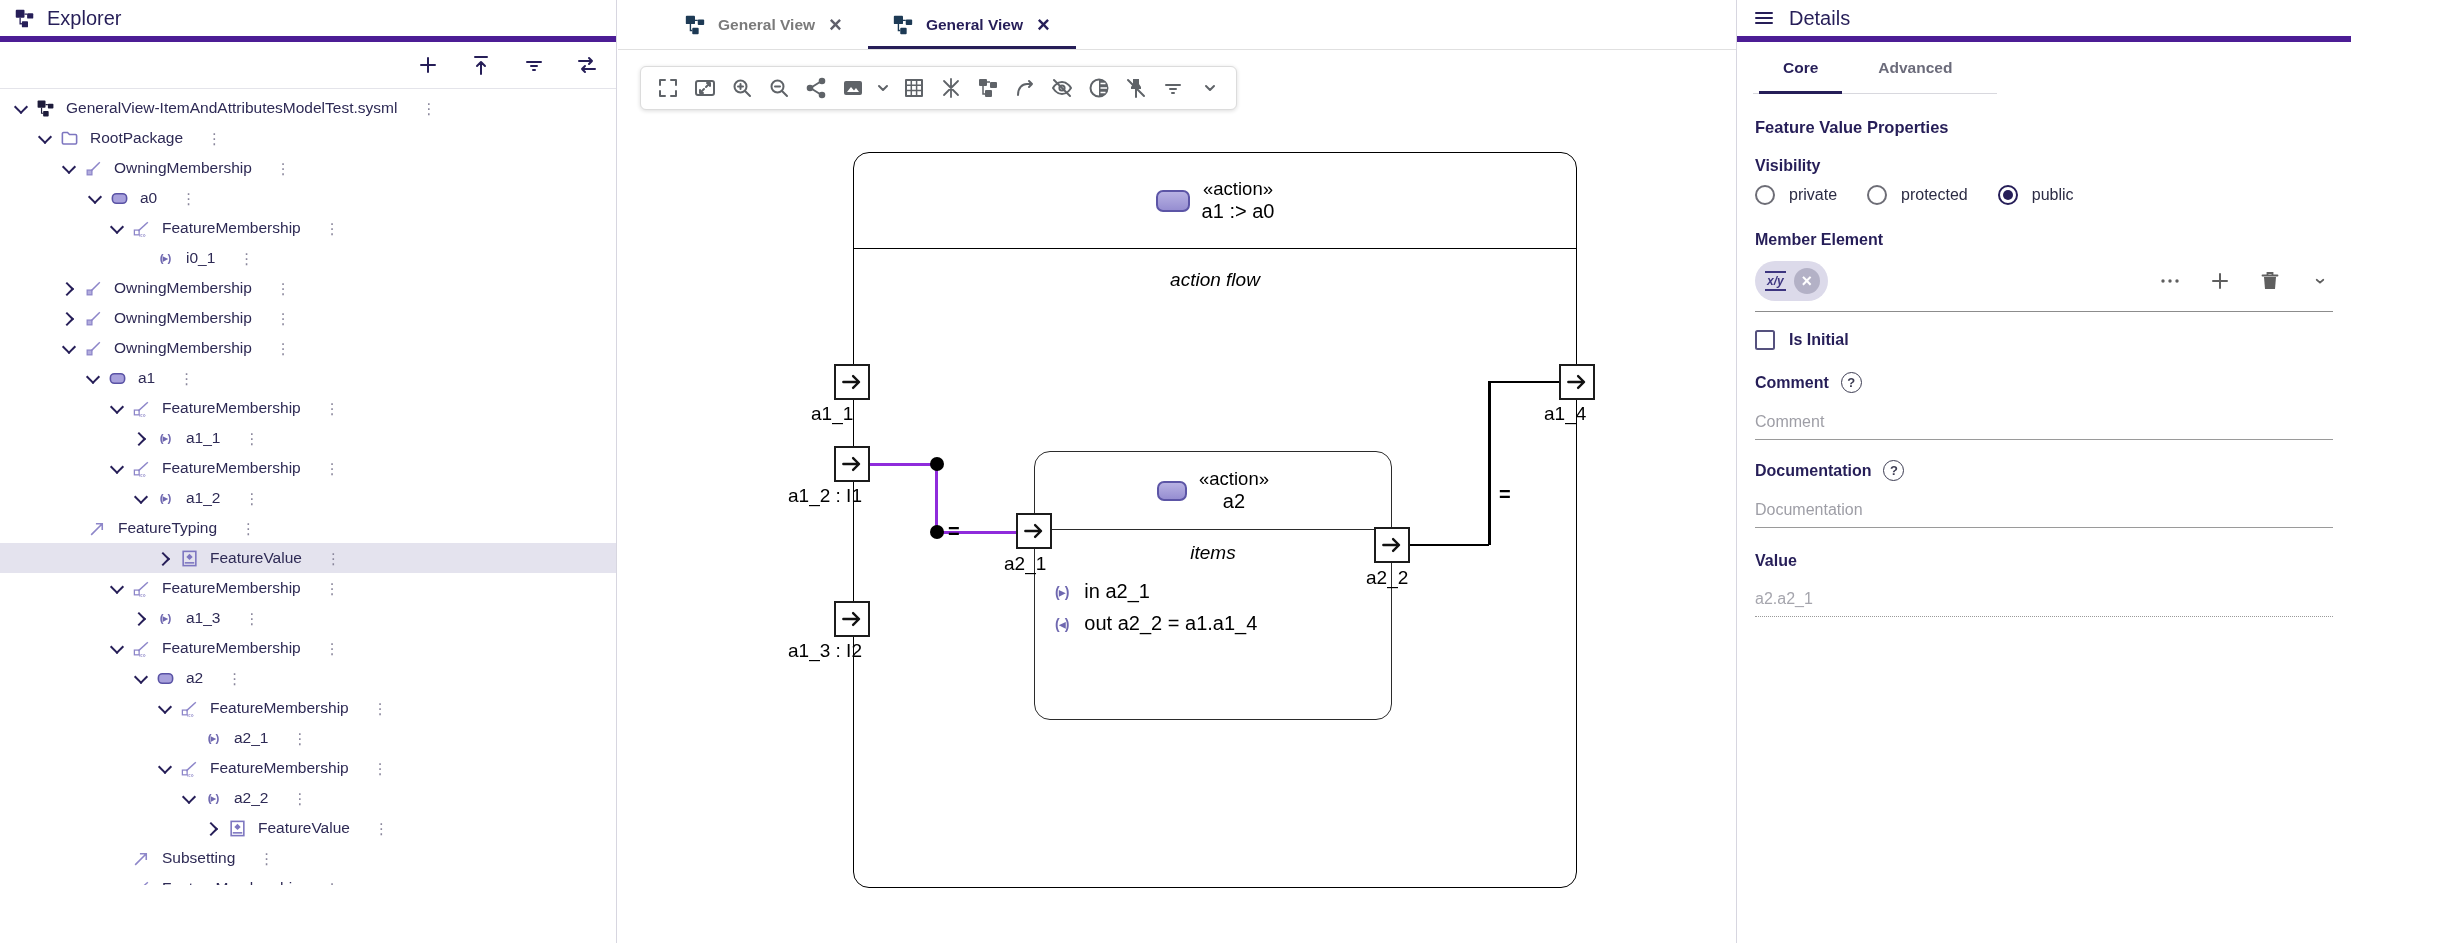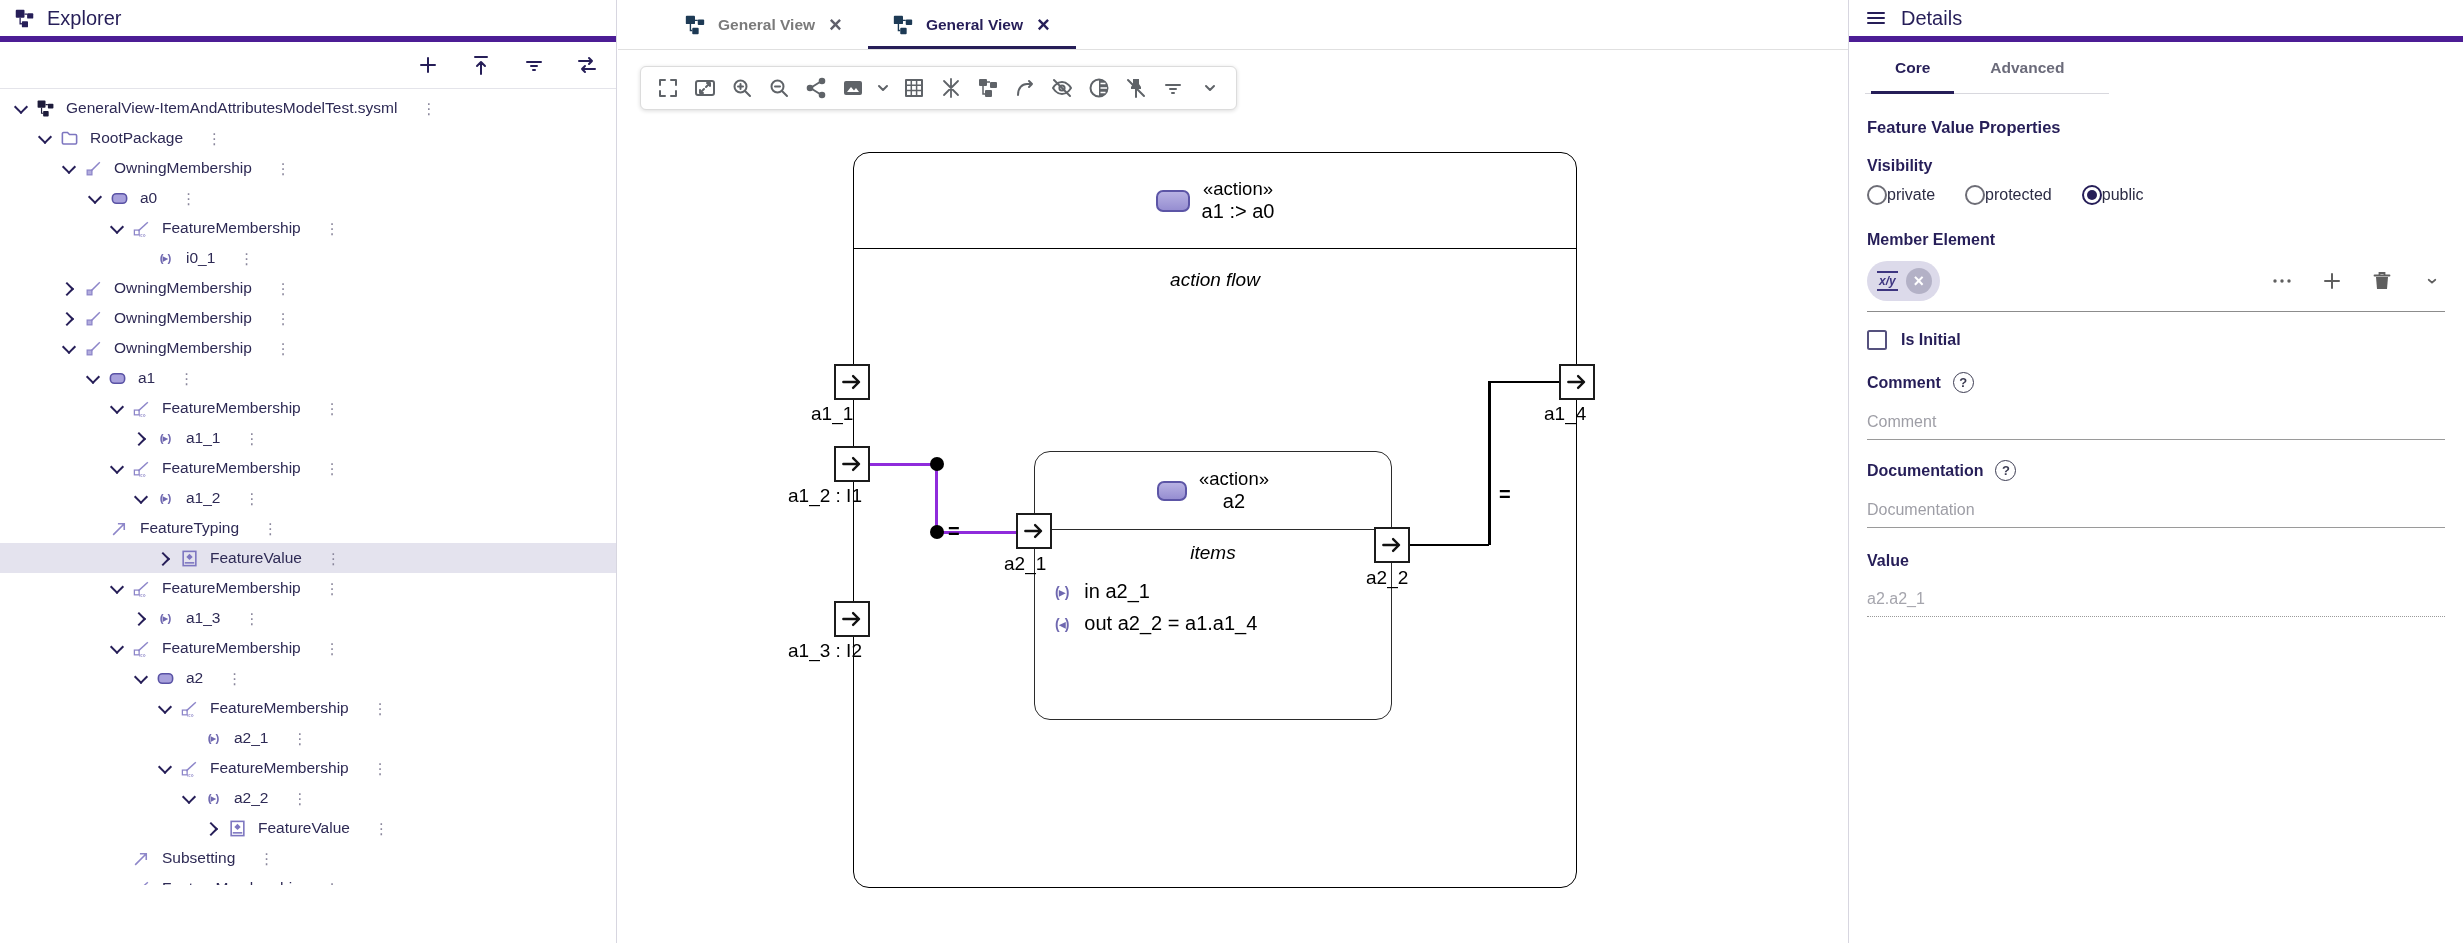--- a/index.html
+++ b/index.html
@@ -4,21 +4,21 @@
 <style>
   * { margin:0; padding:0; box-sizing:border-box; }
   html,body { width:2463px; height:943px; background:#fff;
     font-family:"Liberation Sans","DejaVu Sans",sans-serif; color:#2a2750; overflow:hidden; }
   .app { position:relative; width:2463px; height:943px; background:#fff; }
 
   
   .explorer { position:absolute; left:0; top:0; width:617px; height:943px; background:#fff;
     border-right:1px solid #d7d6e0; }
   .editor { position:absolute; left:618px; top:0; width:1230px; height:943px; background:#fff; }
-  .details { position:absolute; left:1848px; top:0; width:615px; height:943px; background:#fff;
+  .details { position:absolute; left:1736px; top:0; width:615px; height:943px; background:#fff;
     border-left:1px solid #d7d6e0; }
 
   .panel-header { display:flex; align-items:center; height:42px; padding:0 14px; gap:12px;
     border-bottom:6px solid #4c1d95; color:#261E58; font-size:20px; font-weight:500; }
   .panel-header svg, .panel-header .micon { flex:0 0 auto; }
 
   
   .explorer-toolbar { display:flex; align-items:center; justify-content:flex-end; height:47px;
     padding-right:16px; gap:27px; border-bottom:1px solid #e4e4ea; }
   .tbtn { width:26px; height:26px; display:flex; align-items:center; justify-content:center;
@@ -97,21 +97,21 @@
   .dtab { position:relative; flex:0 0 auto; padding:0 30px; display:flex; align-items:center;
     font-size:15.5px; font-weight:700; color:#6b6b7a; cursor:pointer; }
   .dtab.active { color:#261E58; }
   .dtab.active::after { content:""; position:absolute; left:6px; right:6px; bottom:-1px; height:3px;
     background:#261E58; }
   .dcontent { padding:0 18px; }
   .sect-title { margin-top:24px; font-size:16.5px; font-weight:700; color:#261E58; }
   .flabel { margin-top:20px; font-size:16px; font-weight:700; color:#261E58;
     display:flex; align-items:center; gap:12px; }
   .radio-row { display:flex; align-items:center; gap:30px; margin-top:10px; }
-  .radio { display:flex; align-items:center; gap:0; font-size:16px; color:#2c2c44; cursor:pointer; }
+  .radio { display:flex; align-items:center; gap:14px; font-size:16px; color:#2c2c44; cursor:pointer; }
   .rcirc { width:20px; height:20px; border-radius:50%; border:2px solid #6d6d76; position:relative; }
   .radio.checked .rcirc { border-color:#261E58; }
   .radio.checked .rcirc::after { content:""; position:absolute; left:3px; top:3px; width:10px;
     height:10px; border-radius:50%; background:#261E58; }
   .chip-row { margin-top:12px; display:flex; align-items:center; }
   .chip { display:flex; align-items:center; gap:8px; height:40px; padding:0 8px 0 10px;
     border-radius:20px; background:#dcdaea; cursor:pointer; }
   .xy { font-size:12px; font-weight:700; color:#3d3580; border-top:2px solid #3d3580;
     border-bottom:2px solid #3d3580; padding:1px 2px; font-style:italic; }
   .chipx { width:26px; height:26px; border-radius:50%; background:#b3b1c6; color:#fff;
@@ -317,21 +317,21 @@
           <span class="kebab">⋮</span>
         </div>
         <div class="trow" style="padding-left: 130px;">
           <span class="chev exp"></span>
           <span class="ticon">
             <span class="pglyph">(▸)</span>
           </span>
           <span class="tlabel">a1_2</span>
           <span class="kebab">⋮</span>
         </div>
-        <div class="trow" style="padding-left: 84px;">
+        <div class="trow" style="padding-left: 62px;">
           <span class="chev none"></span>
           <span class="ticon">
             <svg viewBox="0 0 24 24" width="19" height="19" fill="none" stroke="#8d86c9" stroke-width="2">
               <path d="M4 20L18 6M18 14V6h-8"></path>
             </svg>
           </span>
           <span class="tlabel">FeatureTyping</span>
           <span class="kebab">⋮</span>
         </div>
         <div class="trow sel" style="padding-left: 154px;">

